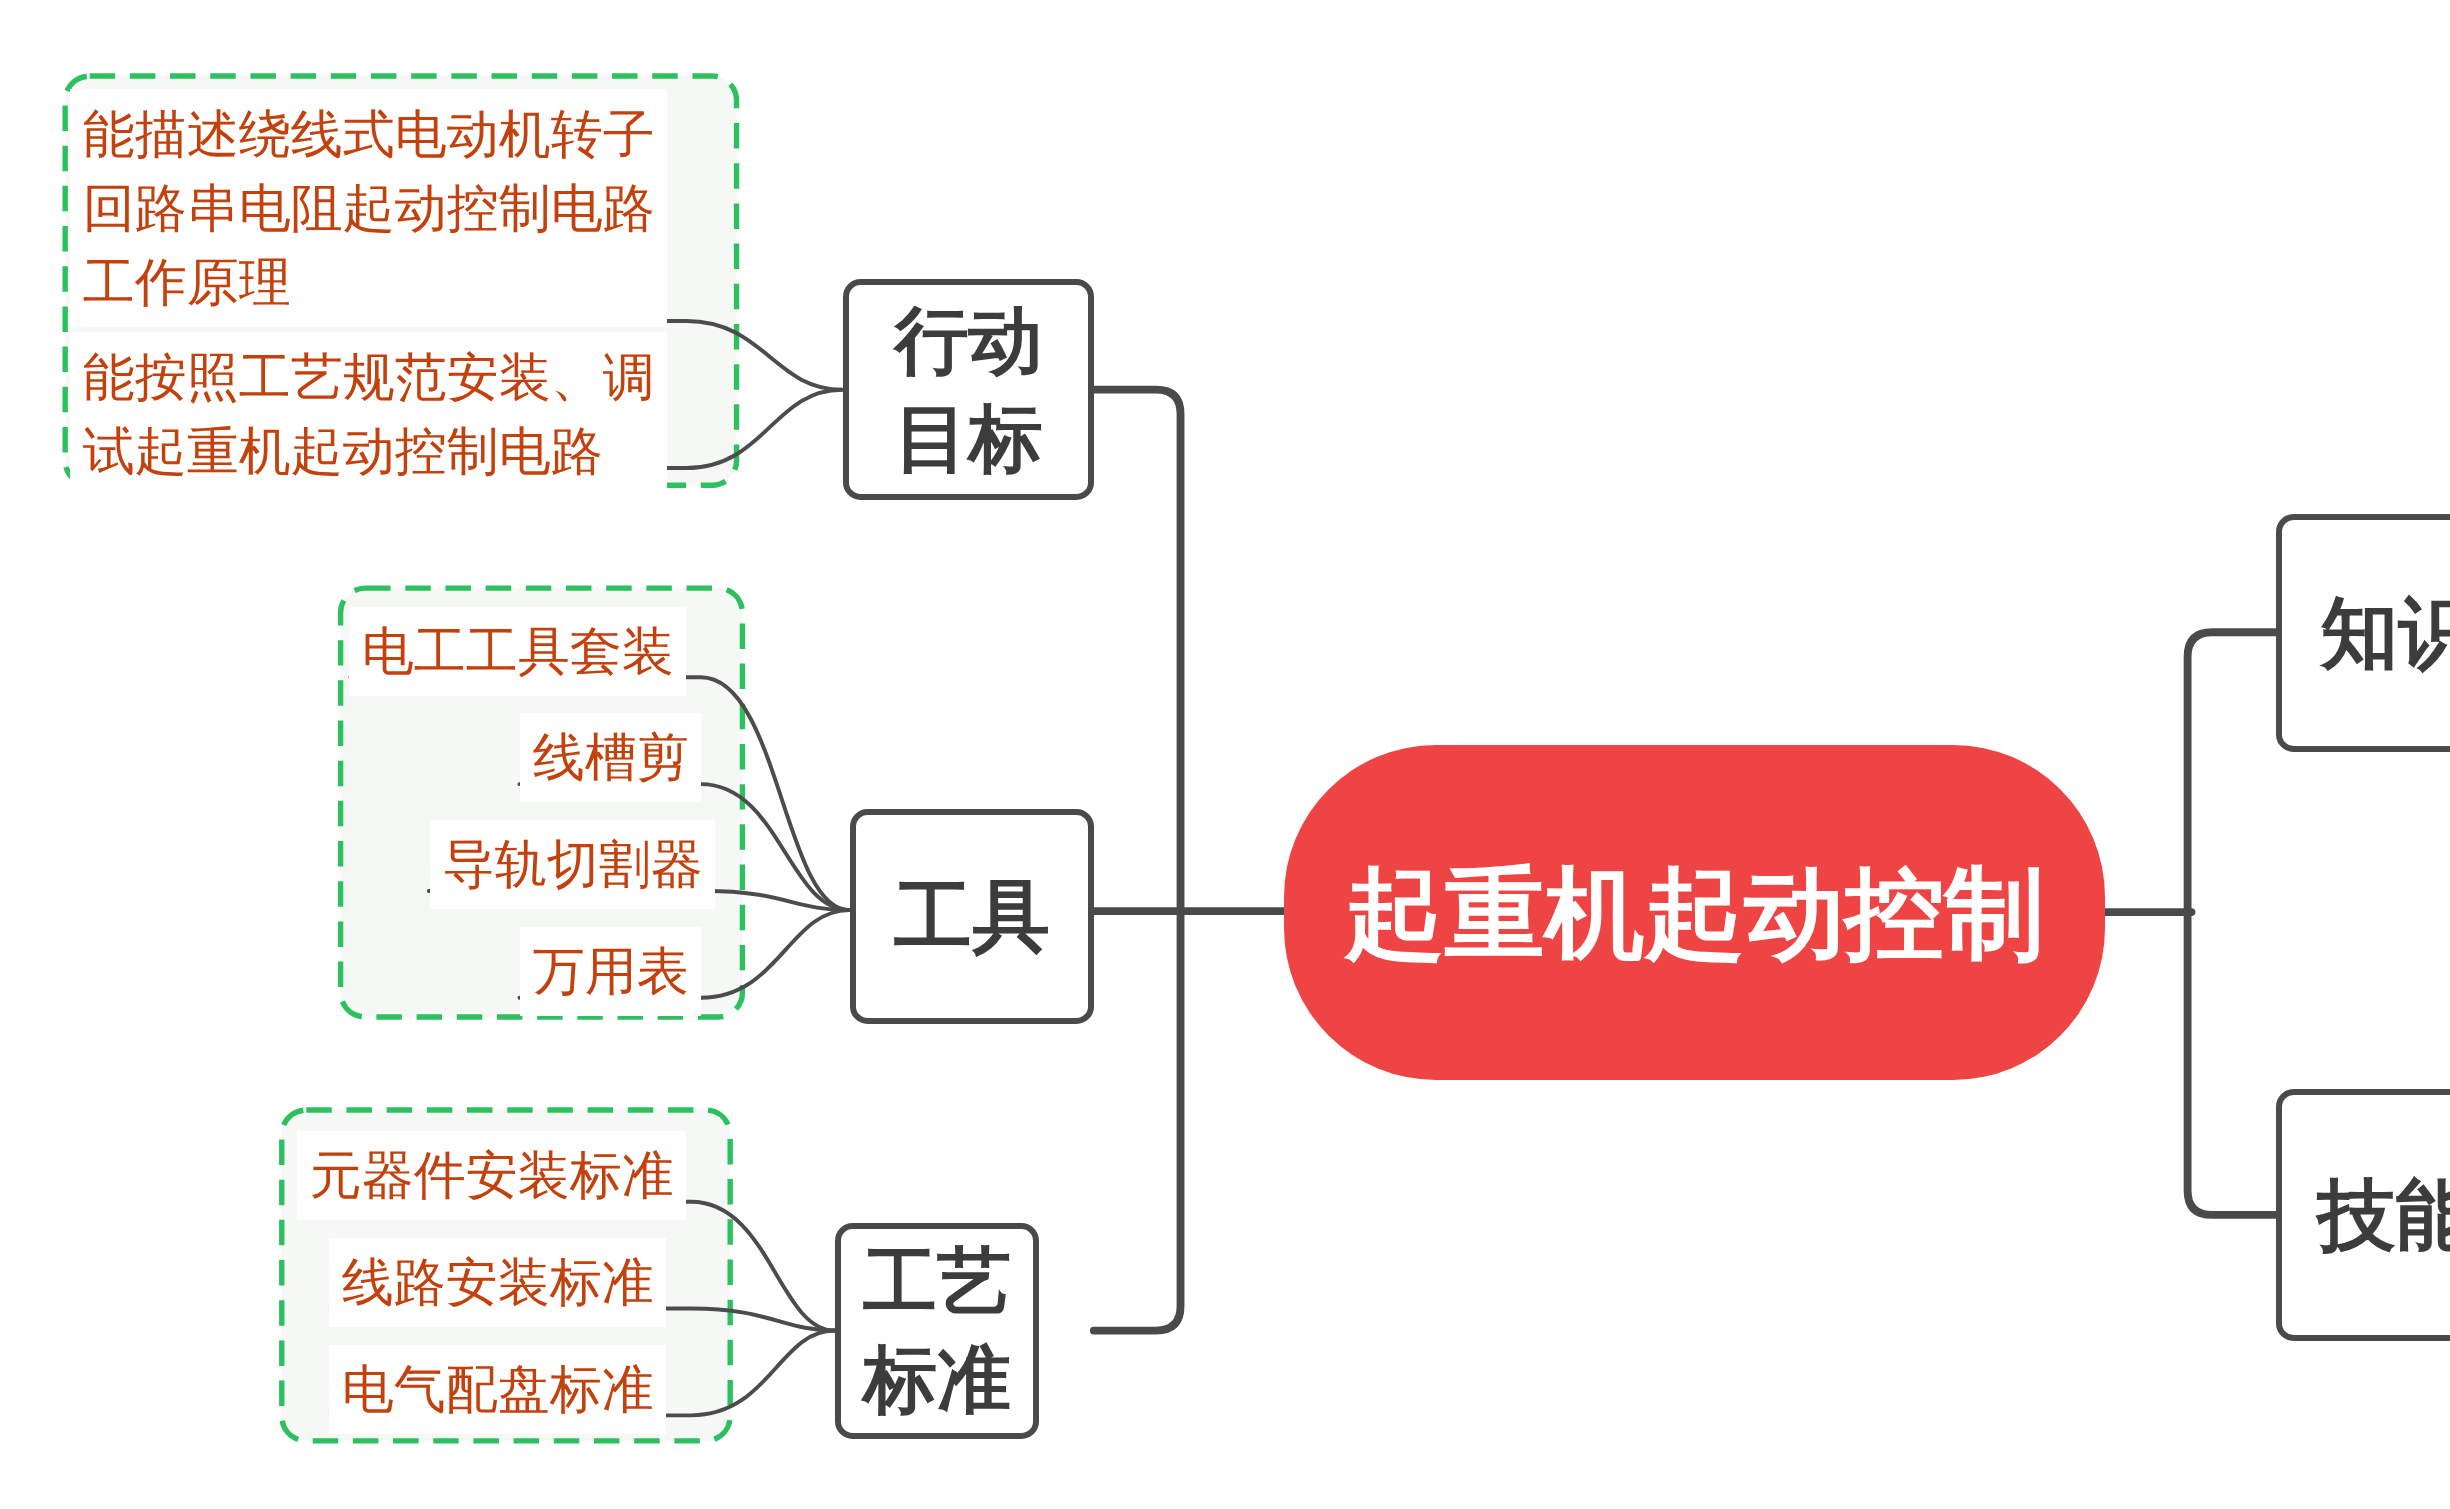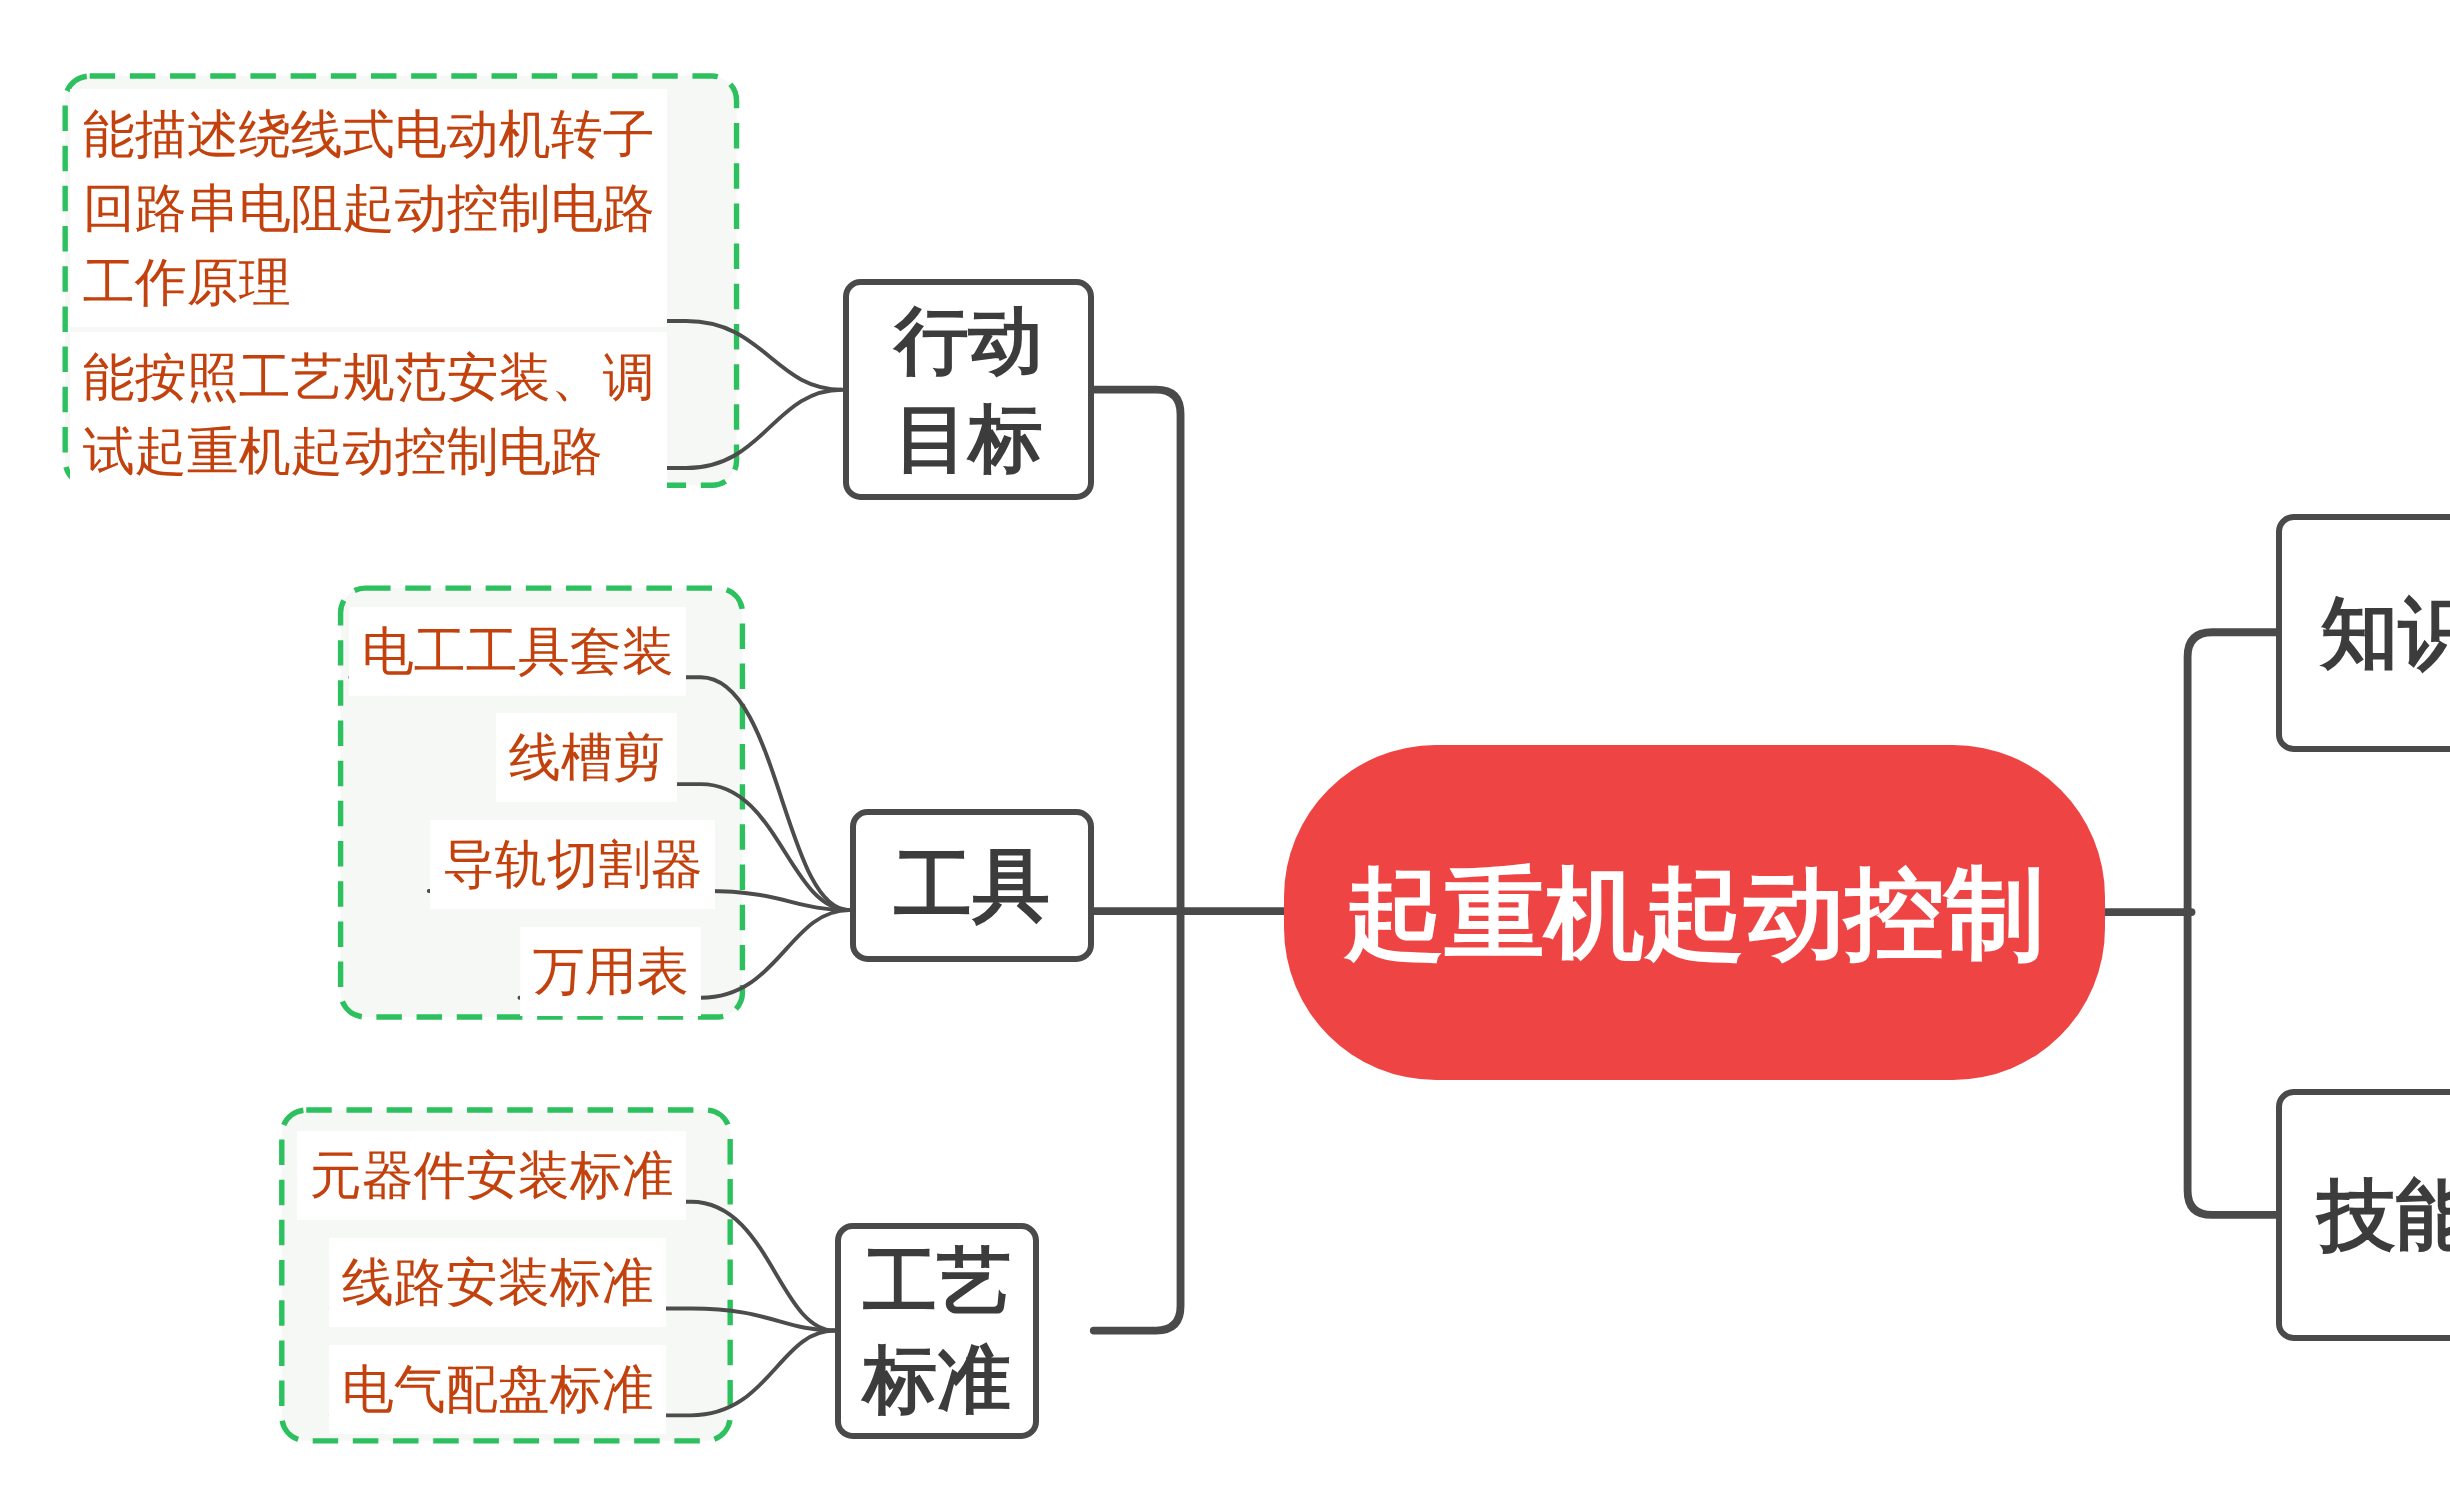--- a/index.html
+++ b/index.html
@@ -71,21 +71,21 @@
 
   <div id="center-node">
     <div class="cl">起重机起动控制</div>
   </div>
 
   <div class="node branch-font2" style="left:843px;top:279px;width:251px;height:221px;">
     <div class="nl">行动</div>
     <div class="nl">目标</div>
   </div>
 
-  <div class="node branch-font1" style="left:850px;top:809px;width:244px;height:153px;">
+  <div class="node branch-font1" style="left:850px;top:809px;width:244px;height:215px;">
     <div class="nl">工具</div>
   </div>
 
   <div class="node branch-font2" style="left:835px;top:1223px;width:204px;height:216px;">
     <div class="nl">工艺</div>
     <div class="nl">标准</div>
   </div>
 
   <div class="node branch-font1" style="left:2276px;top:514px;width:245px;height:238px;">
     <div class="nl">知识</div>
@@ -100,21 +100,21 @@
     <div class="il">回路串电阻起动控制电路</div>
     <div class="il">工作原理</div>
   </div>
   <div class="item" style="left:70px;top:332px;line-height:74px;">
     <div class="il">能按照工艺规范安装、调</div>
     <div class="il">试起重机起动控制电路</div>
   </div>
 
   <div class="item" style="left:349px;top:607px;">
     <span class="il">电工工具套装</span></div>
-  <div class="item" style="left:496px;top:713px;">
+  <div class="item" style="left:520px;top:713px;">
     <span class="il">线槽剪</span></div>
   <div class="item" style="left:430px;top:820px;">
     <span class="il">导轨切割器</span></div>
   <div class="item" style="left:520px;top:927px;">
     <span class="il">万用表</span></div>
 
   <div class="item" style="left:297px;top:1131px;">
     <span class="il">元器件安装标准</span></div>
   <div class="item" style="left:329px;top:1238px;">
     <span class="il">线路安装标准</span></div>

